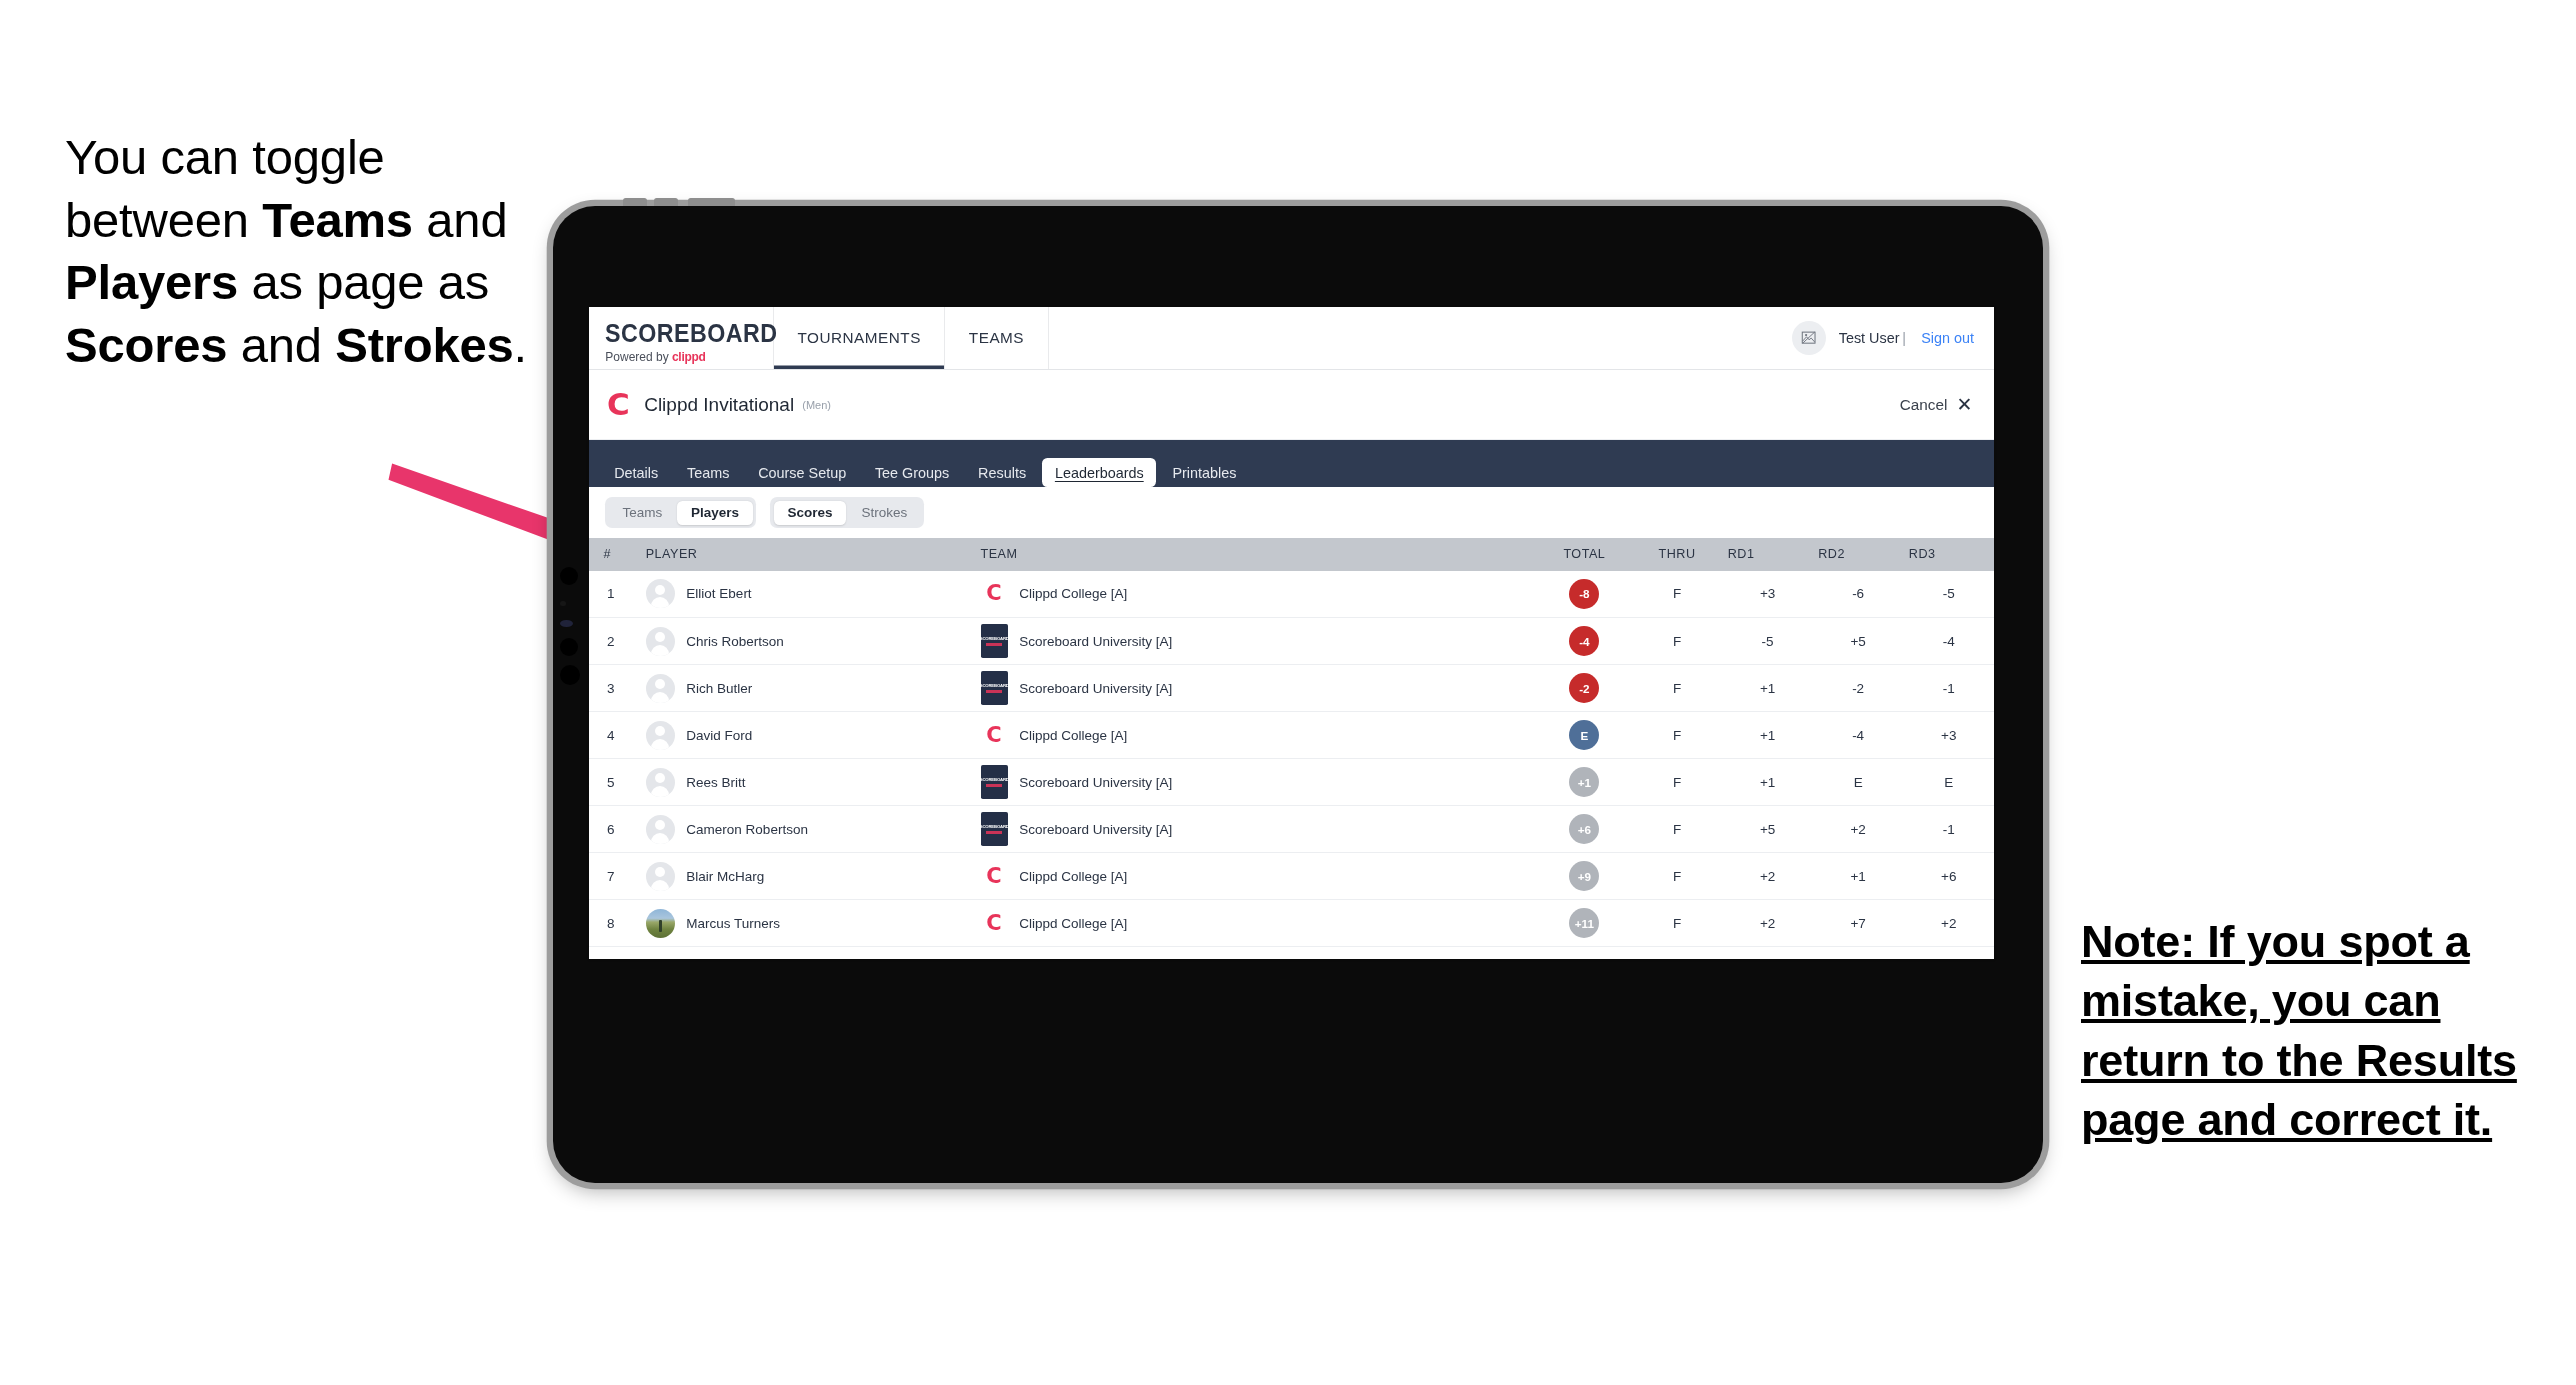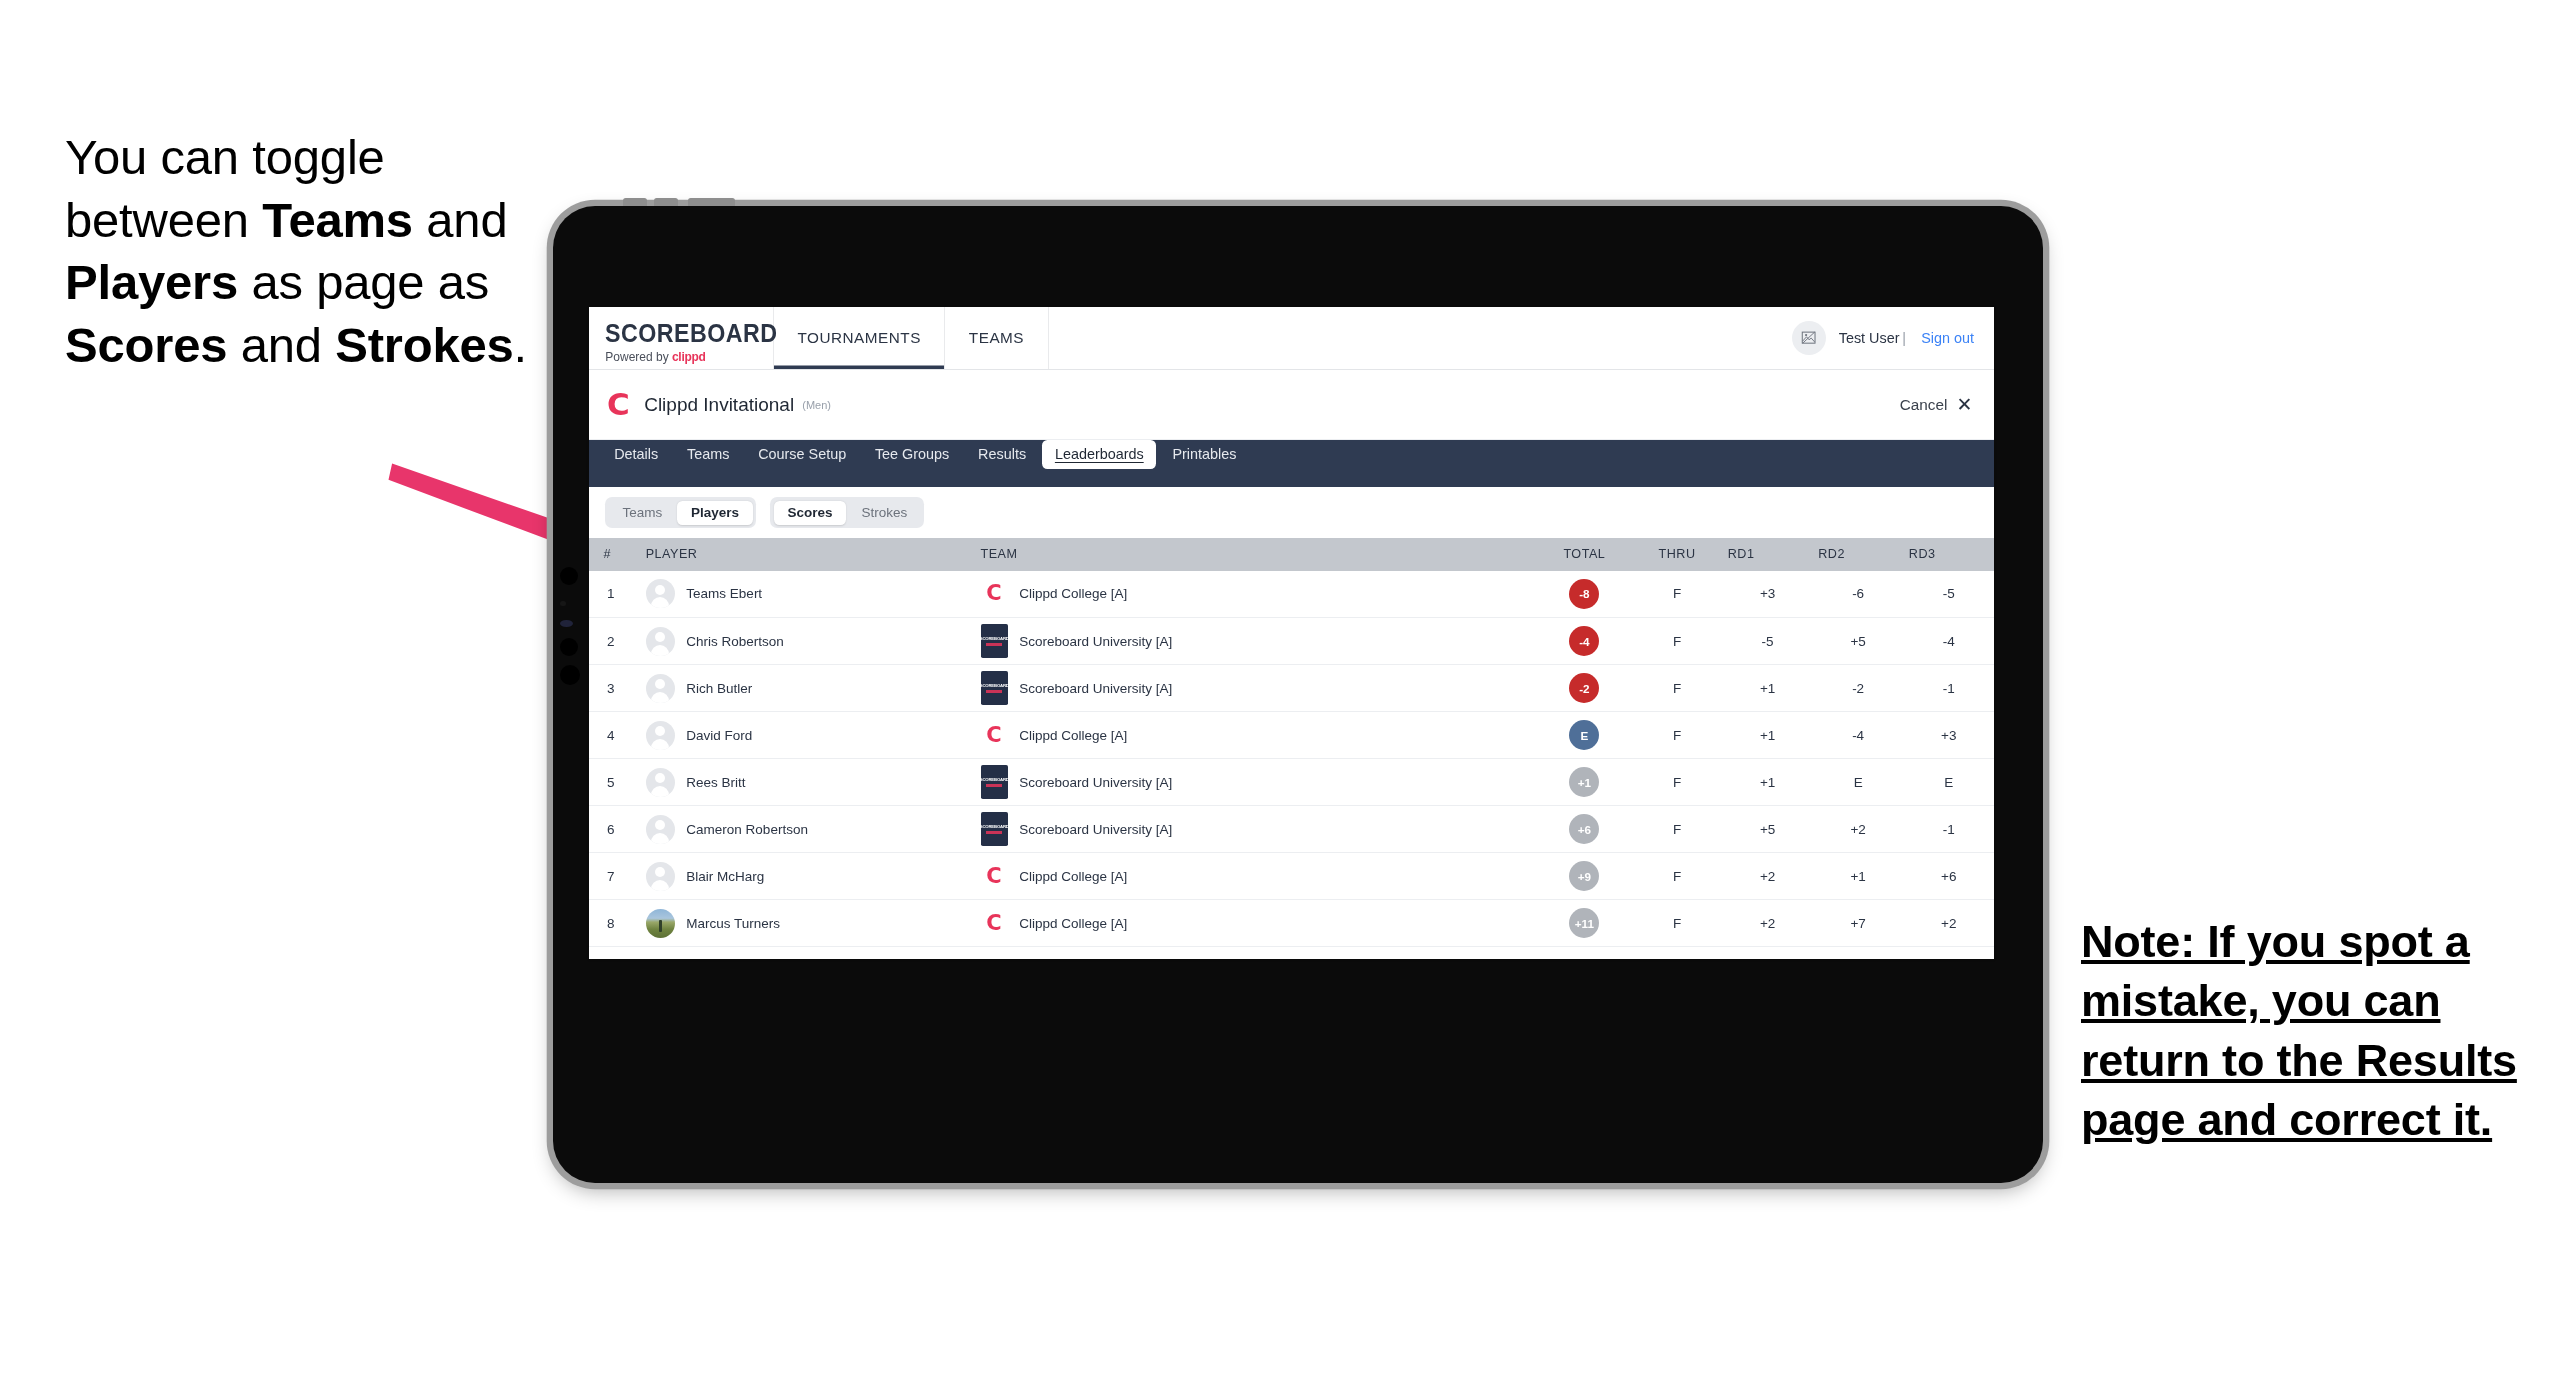--- a/index.html
+++ b/index.html
@@ -129,21 +129,21 @@
   .title-sub  { font-size: 11px; color: #99a0ab; margin-left: 8.1px; }
   .cancel-btn {
     margin-left: auto; display: flex; align-items: center; gap: 9px;
     font-size: 15.3px; color: #3b424d; cursor: pointer;
   }
   .cancel-x { font-size: 19px; line-height: 1; color: #2b3444; }
 
   
   .subnav {
     height: 47px; background: #2f3b52;
-    display: flex; align-items: flex-start; padding: 0 12.6px; gap: 3.6px;
+    display: flex; align-items: flex-end; padding: 0 12.6px; gap: 3.6px;
   }
   .subnav-item {
     font-size: 14.4px; color: #e6e9ee; padding: 6.3px 12.6px;
     border-radius: 5.4px; cursor: pointer; white-space: nowrap;
   }
   .subnav-item.active {
     background: #fff; color: #1f2733; font-weight: 400;
     text-decoration: underline; text-underline-offset: 2.7px;
   }
 
@@ -330,21 +330,21 @@
         </thead>
         <tbody id="lbBody">
             <tr>
               <td class="td-rank">1</td>
               <td>
                 <div class="cell-flex">
                   <div class="pl-avatar">
                     <div class="head"></div>
                     <div class="body"></div>
                   </div>
-                  <span>Teams Ebert</span>
+                  <span>Elliot Ebert</span>
                 </div>
               </td>
               <td>
                 <div class="cell-flex">
                   <div class="team-logo-c">C</div>
                   <span>Clippd College [A]</span>
                 </div>
               </td>
               <td class="td-center"><span class="score-badge sb-red">-8</span></td>
               <td class="td-rd">F</td>

